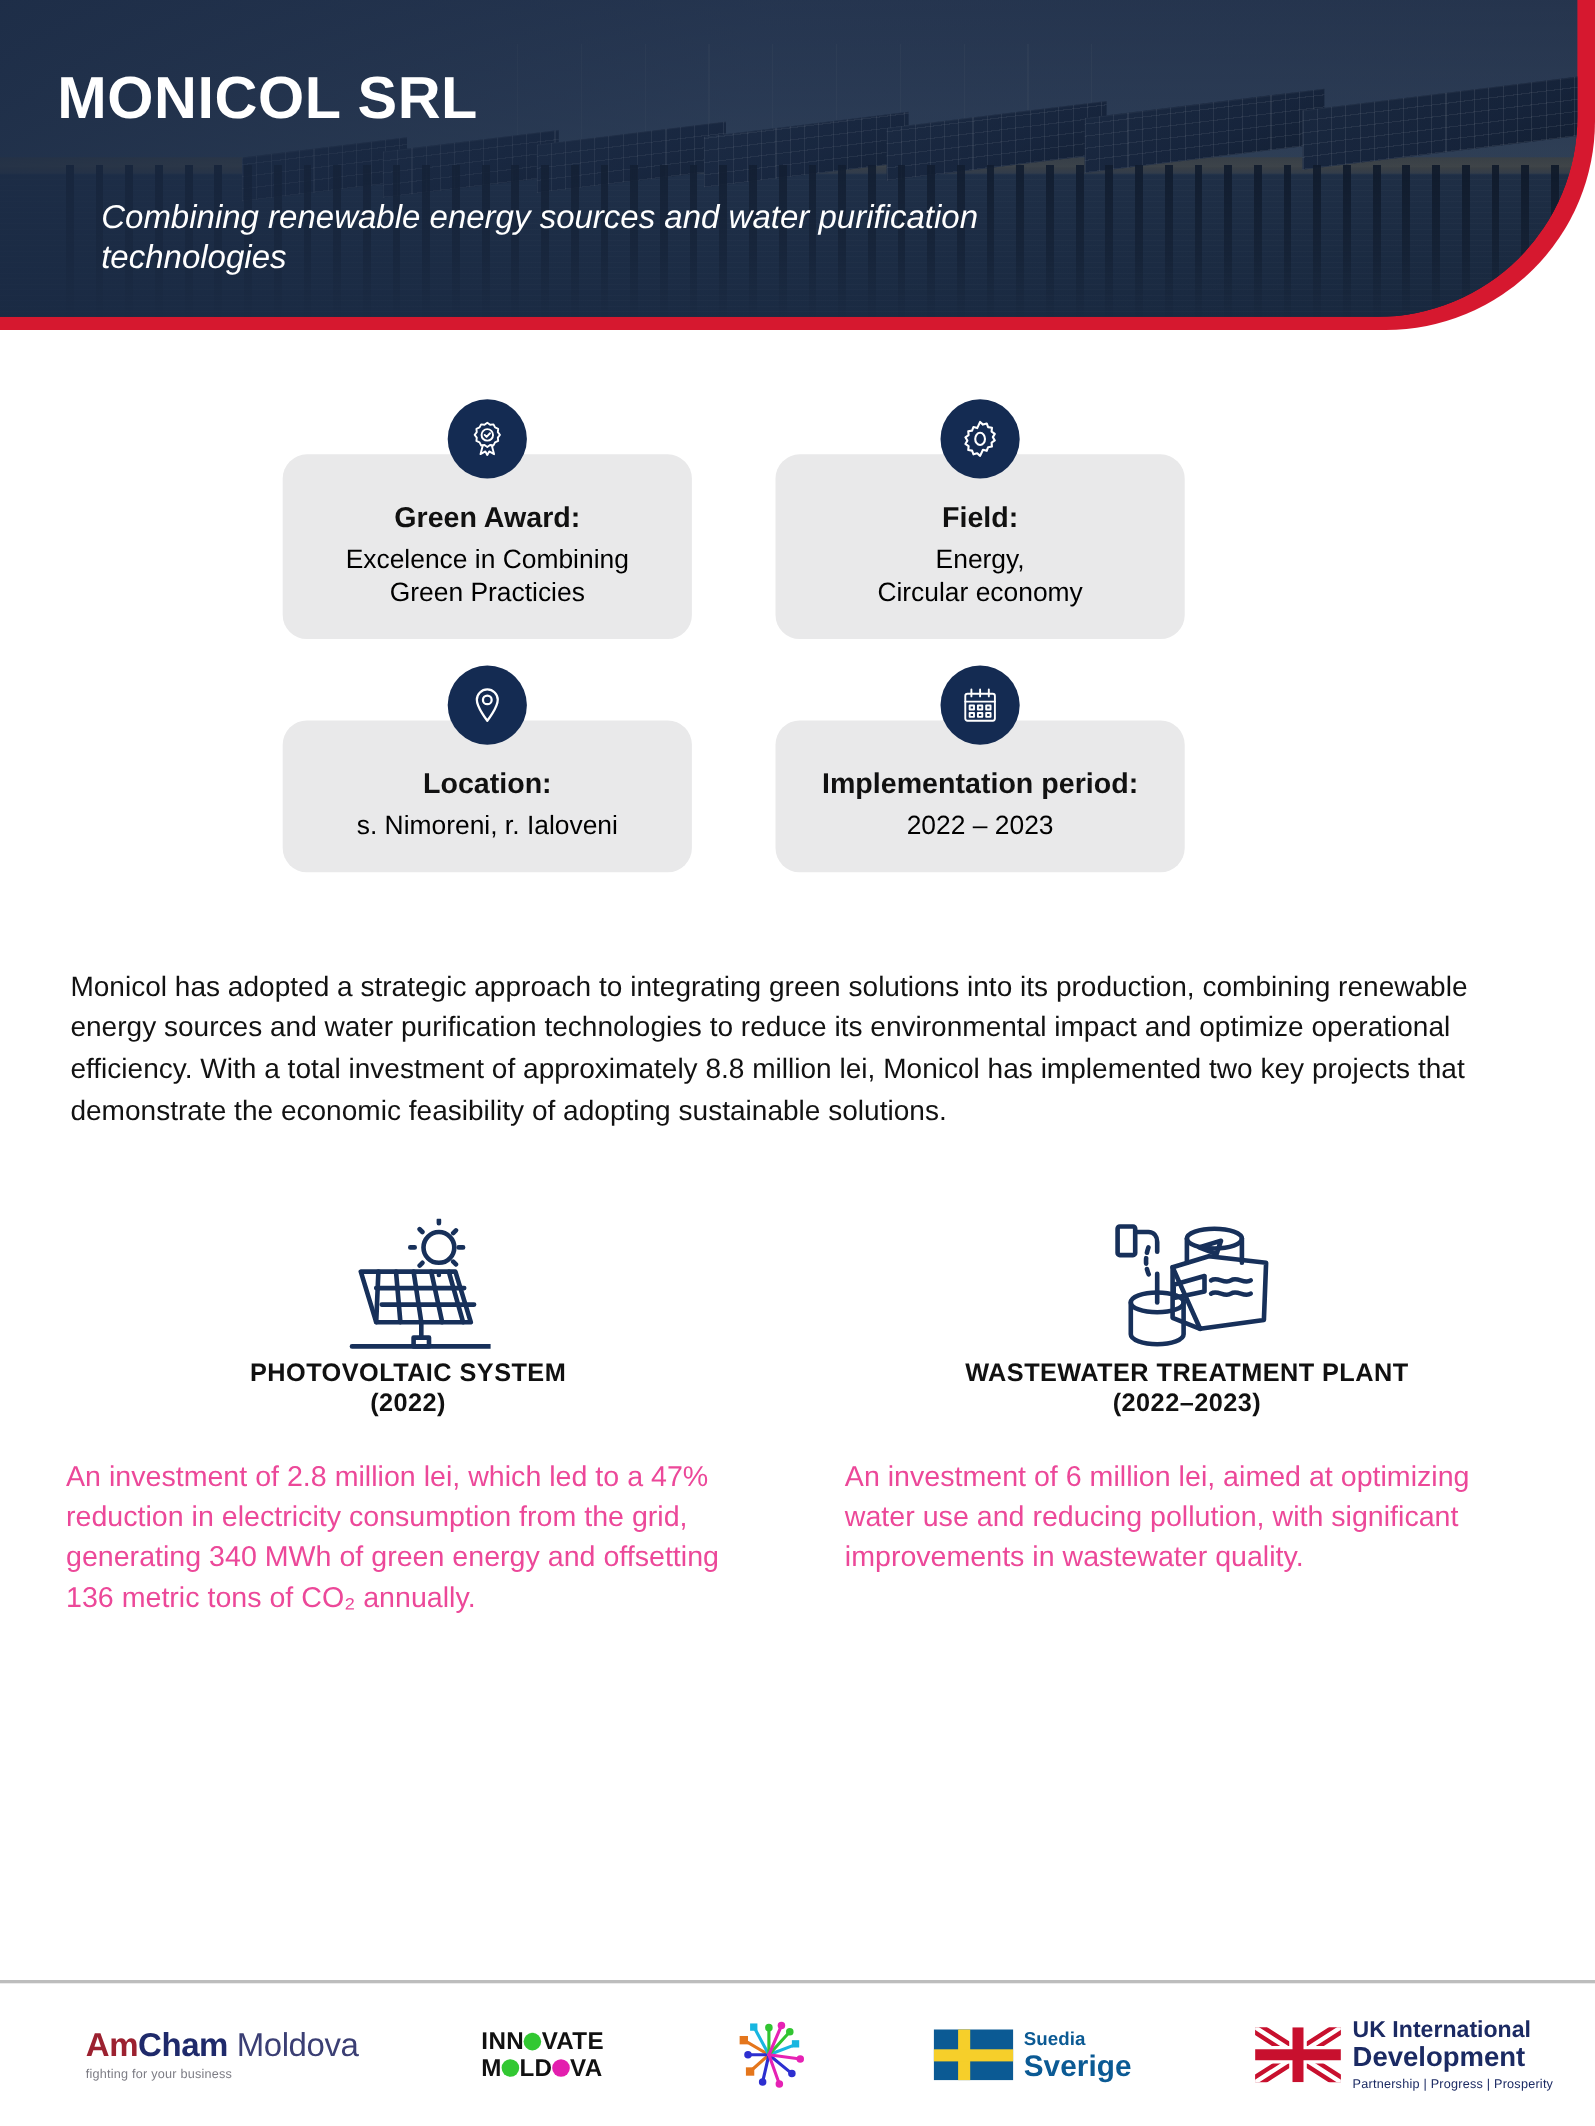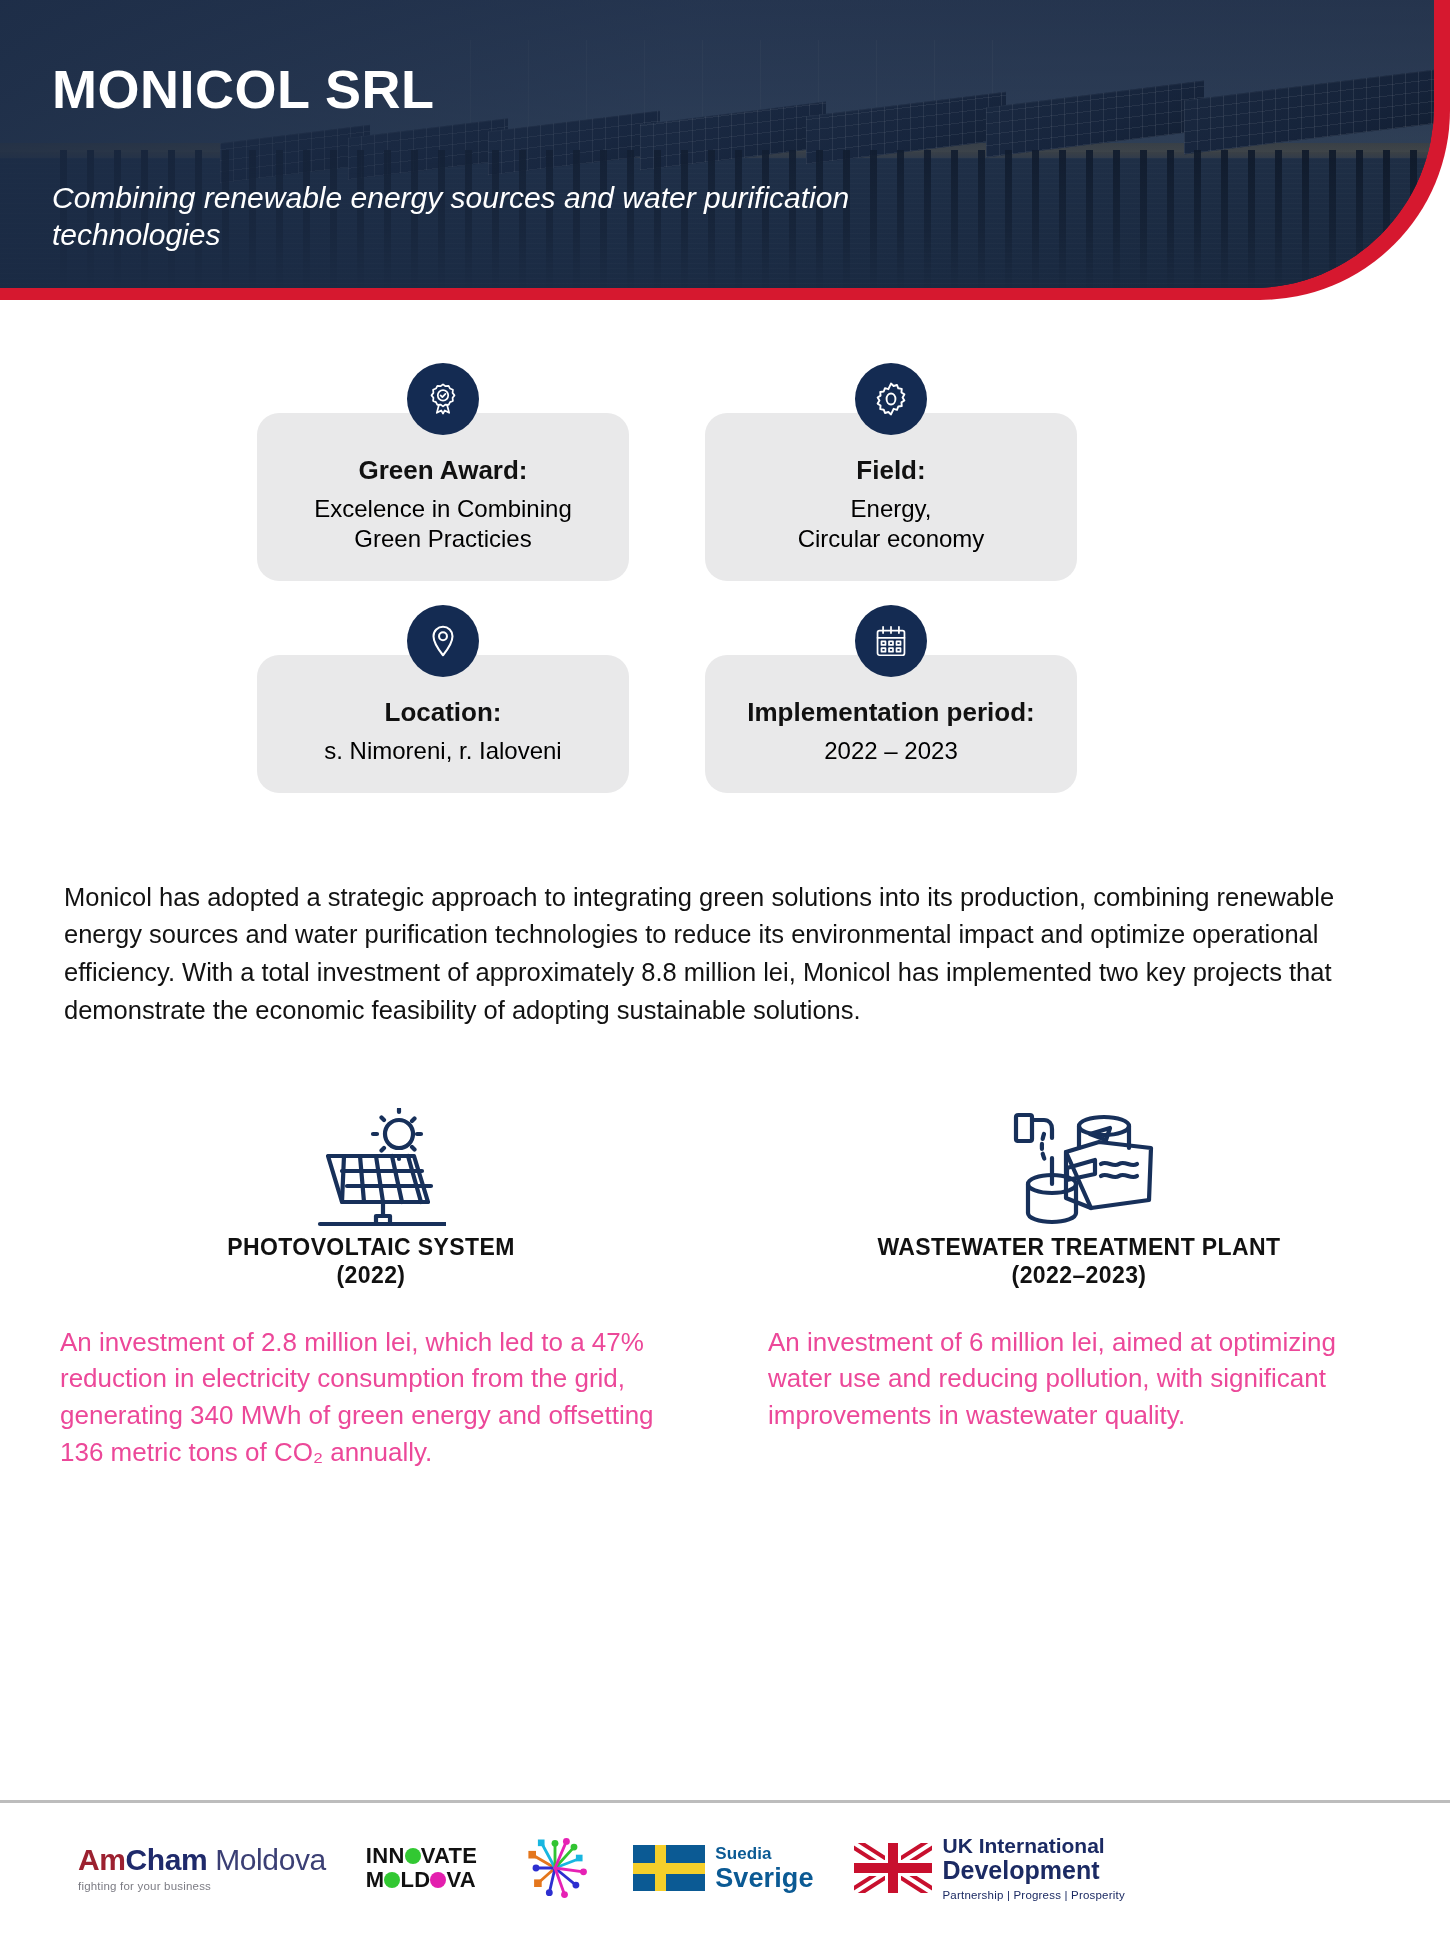--- a/index.html
+++ b/index.html
@@ -96,20 +96,21 @@
     color:#ffffff;
     letter-spacing:.5px;
   }
   .hero-sub{
     margin-top:60px;
     font-size:30px;
     font-style:italic;
     color:#ffffff;
     line-height:1.22;
     max-width:940px;
+    margin-left:40px;
   }
 
   
   .cards{
     position:relative;
     width:1334px;
     padding:58px 0 0 0;
   }
   .cards-grid{
     width:820px;
@@ -213,21 +214,21 @@
     font-size:15.5px;
     line-height:1.38;
     color:#1b1b1b;
     width:520px;
     white-space:pre-line;
   }
   .logos{
     flex:1;
     display:flex;
     align-items:center;
-    justify-content:flex-start;
+    justify-content:space-between;
     gap:40px;
   }
   
   .amcham{ text-align:left; }
   .amcham-row{ font-size:30px; font-weight:bold; letter-spacing:-0.4px; line-height:1; }
   .amcham-am{ color:#9c2130; }
   .amcham-cham{ color:#1f2a6b; }
   .amcham-mol{ color:#3b3f74; font-weight:normal; }
   .amcham-tag{ margin-top:5px; font-size:11.5px; color:#7c7c84; letter-spacing:.2px; }
   

